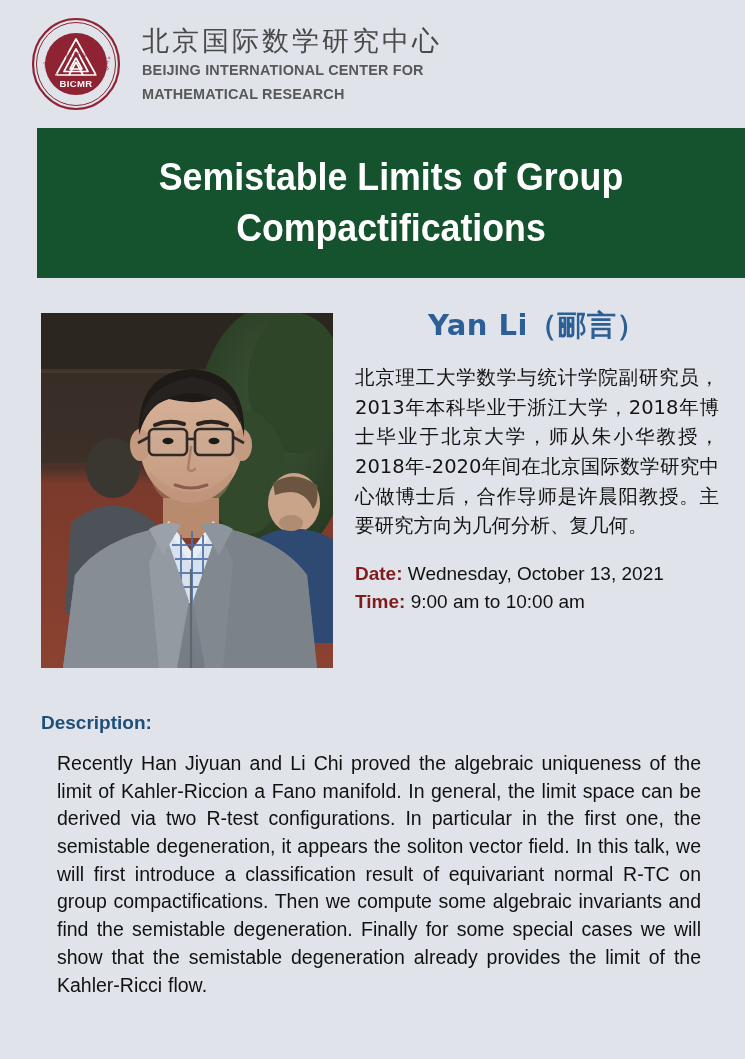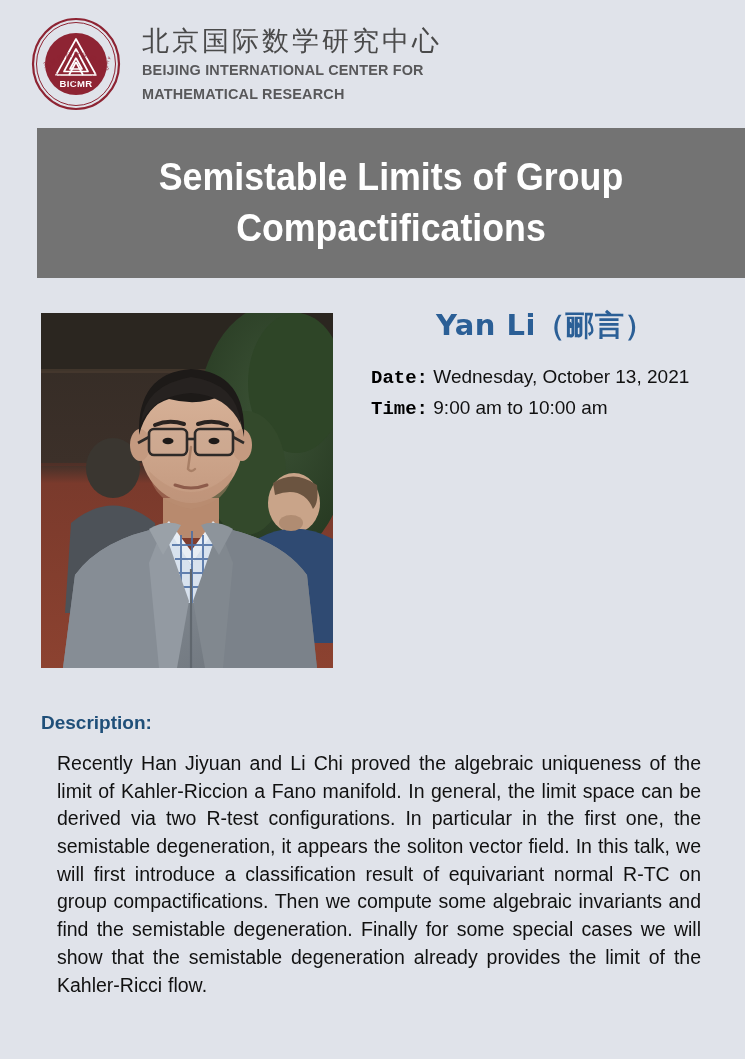--- a/index.html
+++ b/index.html
@@ -53,21 +53,21 @@
     letter-spacing: 0.2px;
     line-height: 1.55;
     font-weight: 600;
     font-family: "Liberation Sans", sans-serif;
     transform: scaleX(0.93);
     transform-origin: left center;
   }
 
   
   .title-banner {
-    background: #737373;
+    background: #14532d;
     height: 150px;
     display: flex;
     align-items: center;
     justify-content: center;
     padding: 0 69px;
     box-sizing: border-box;
     margin-left: 37px;
   }
   .title-banner h1 {
     margin: 0;
@@ -78,21 +78,20 @@
     text-align: center;
     font-family: "Liberation Sans", sans-serif;
     transform: scaleX(0.94);
   }
 
   
   .speaker-section {
     display: flex;
     padding: 28px 26px 0 41px;
     box-sizing: border-box;
-    gap: 16px;
   }
   .photo-frame {
     width: 292px;
     height: 355px;
     flex: 0 0 292px;
     position: relative;
     overflow: hidden;
     background: #2a2622;
     margin-top: 7px;
   }
@@ -124,23 +123,22 @@
   .meta-list { margin: 0; }
   .meta-row {
     font-size: 19px;
     line-height: 1.45;
     color: #111111;
     margin-bottom: 1px;
     font-family: "Liberation Sans", sans-serif;
     white-space: nowrap;
   }
   .meta-label {
-    color: #000000;
+    color: #7f1d1d;
     font-weight: bold;
-    font-family: Liberation Mono, monospace;
   }
   .meta-value {
     color: #111111;
     font-weight: normal;
     margin-top: 20px;
   }
 
   
   .description-section {
     padding: 28px 28px 0 41px;
@@ -303,20 +301,21 @@
       <path d="M 150,134 L 147,156 Q 150,160 154,156" stroke="#a87f66" stroke-width="2.4" fill="none" stroke-linecap="round"></path>
 
       <path d="M 134,172 Q 150,178 166,172" stroke="#8d5b4a" stroke-width="3" fill="none" stroke-linecap="round"></path>
 
       <path d="M 108,158 Q 150,200 192,158 Q 188,190 150,196 Q 112,190 108,158 Z" fill="#bb8e73" opacity="0.45"></path>
     </svg>
   </div>
 
   <div class="speaker-info">
     <div class="speaker-name">Yan Li（郦言）</div>
+    <p class="speaker-bio">北京理工大学数学与统计学院副研究员，2013年本科毕业于浙江大学，2018年博士毕业于北京大学，师从朱小华教授，2018年-2020年间在北京国际数学研究中心做博士后，合作导师是许晨阳教授。主要研究方向为几何分析、复几何。</p>
 
     <div class="meta-list">
       <div class="meta-row">
         <span class="meta-label">Date:</span>
         <span class="meta-value">Wednesday, October 13, 2021</span>
       </div>
       <div class="meta-row">
         <span class="meta-label">Time:</span>
         <span class="meta-value">9:00 am to 10:00 am</span>
       </div>

